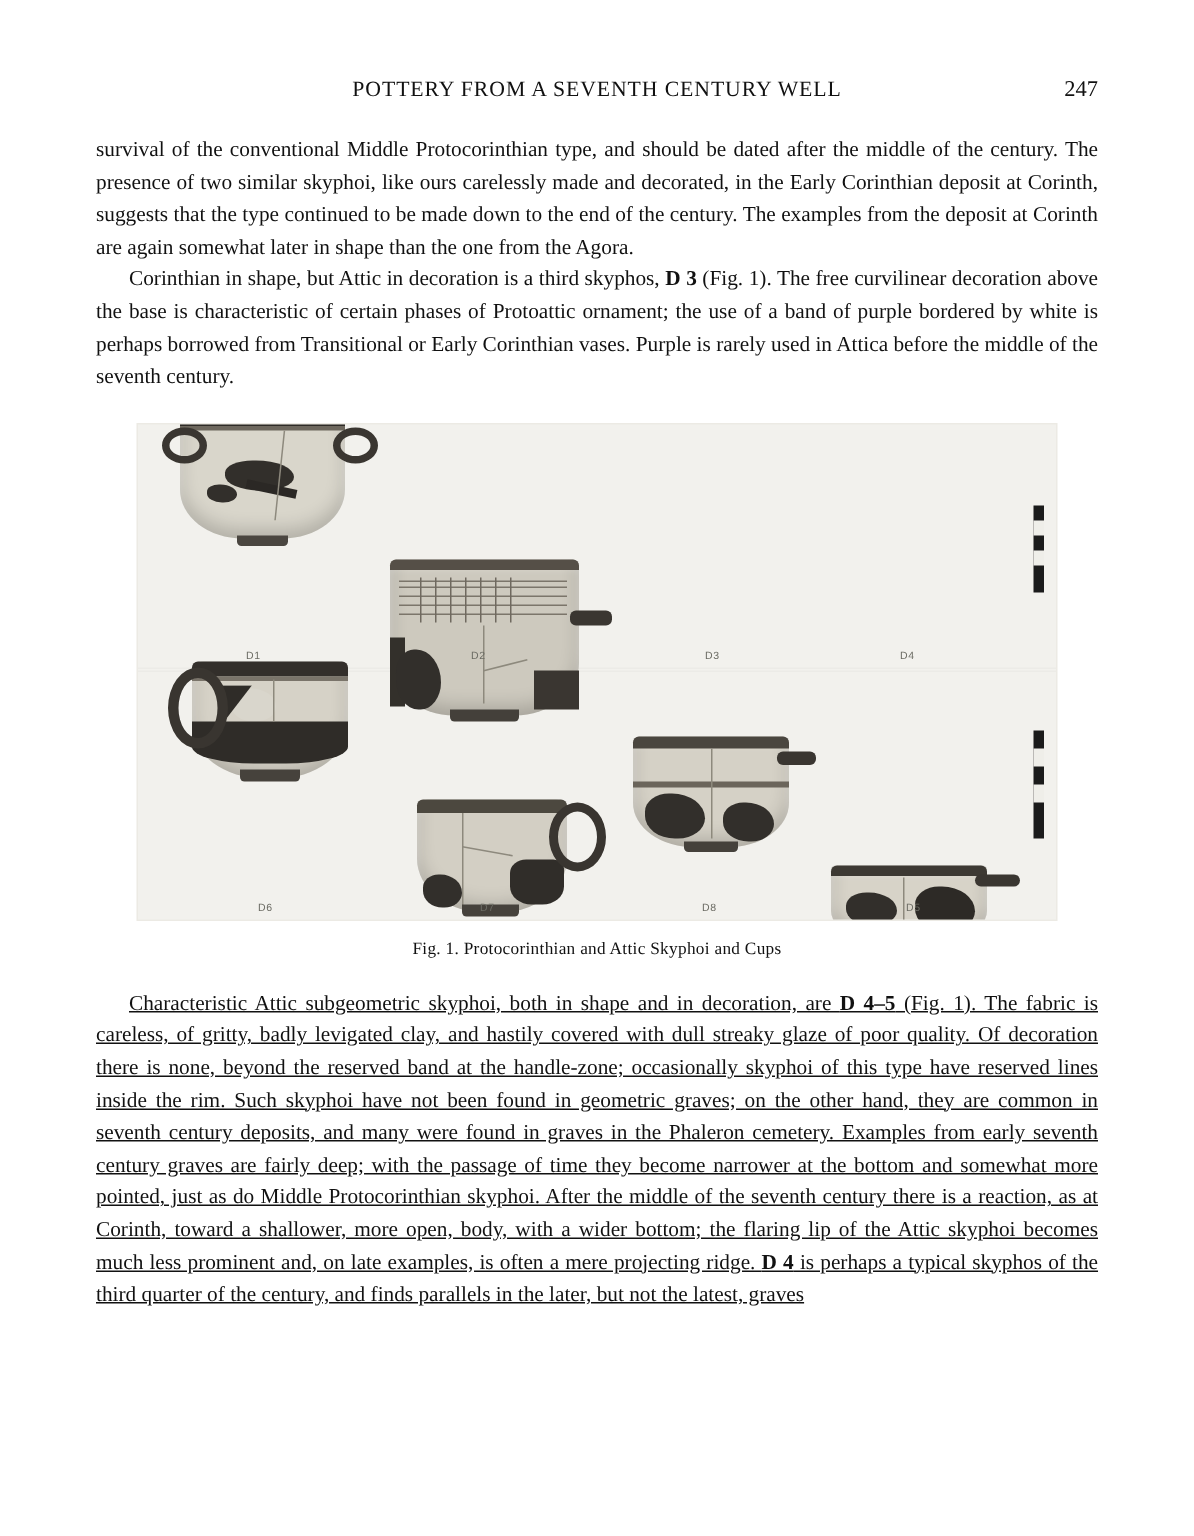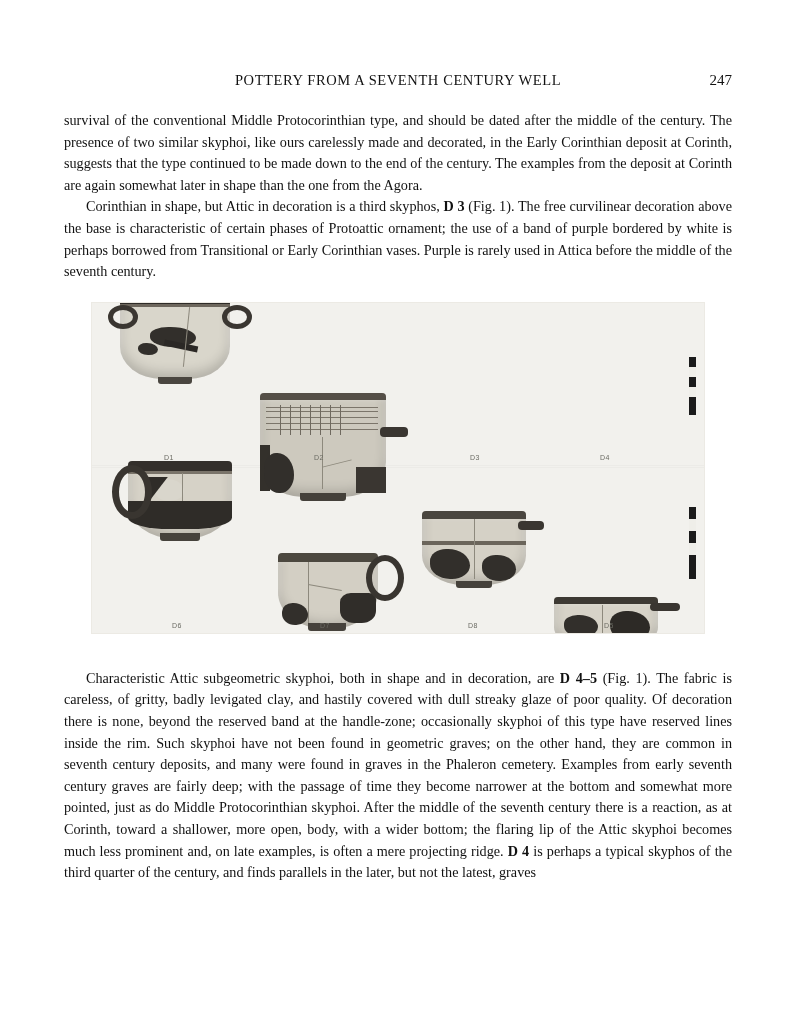--- a/index.html
+++ b/index.html
@@ -17,21 +17,21 @@
   }
   .page {
     width: 796px;
     height: 1024px;
     position: relative;
     box-sizing: border-box;
     padding: 0 64px;
   }
   .running-head {
     position: relative;
-    margin-top: 72px;
+    margin-top: 52px;
     height: 22px;
   }
   .running-head .title {
     text-align: center;
     font-size: 14.5px;
     letter-spacing: 0.6px;
     font-variant: small-caps;
     text-transform: uppercase;
     font-family: "Liberation Serif", serif;
   }
@@ -152,21 +152,22 @@
     background: #8d897d;
   }
 
   .figcaption {
     text-align: center;
     font-size: 11.5px;
     margin-top: 14px;
     letter-spacing: 0.2px;
   }
   .body-text.after {
-    margin-top: 35px;
+    margin-top: 20px;
+    text-decoration: underline;
   }
 </style>
 </head>
 <body>
 
 <div class="page">
 
   <div class="running-head">
     <div class="title">Pottery from a Seventh Century Well</div>
     <div class="folio">247</div>
@@ -284,19 +285,20 @@
 
         <div class="vlabel" style="left:512px;">D5</div>
 
         <div class="scalebar" style="top:24px; height:72px;">
           <div class="seg" style="height:12px; margin-top:12px;"></div>
           <div class="seg" style="height:12px; margin-top:12px;"></div>
         </div>
       </div>
     </div>
 
+    <div class="figcaption">Fig. 1.  Protocorinthian and Attic Skyphoi and Cups</div>
   </div>
 
   <div class="body-text after">
     <p class="indent"><span>Characteristic Attic subgeometric skyphoi, both in shape and in decoration, are </span><span class="catno">D 4–5</span><span> (Fig. 1).  The fabric is careless, of gritty, badly levigated clay, and hastily covered with dull streaky glaze of poor quality.  Of decoration there is none, beyond the reserved band at the handle-zone; occasionally skyphoi of this type have reserved lines inside the rim.  Such skyphoi have not been found in geometric graves; on the other hand, they are common in seventh century deposits, and many were found in graves in the Phaleron cemetery.  Examples from early seventh century graves are fairly deep; with the passage of time they become narrower at the bottom and somewhat more pointed, just as do Middle Protocorinthian skyphoi.  After the middle of the seventh century there is a reaction, as at Corinth, toward a shallower, more open, body, with a wider bottom; the flaring lip of the Attic skyphoi becomes much less prominent and, on late examples, is often a mere projecting ridge.  </span><span class="catno">D 4</span><span> is perhaps a typical skyphos of the third quarter of the century, and finds parallels in the later, but not the latest, graves</span></p>
   </div>
 
 </div>
 
 </body></html>

